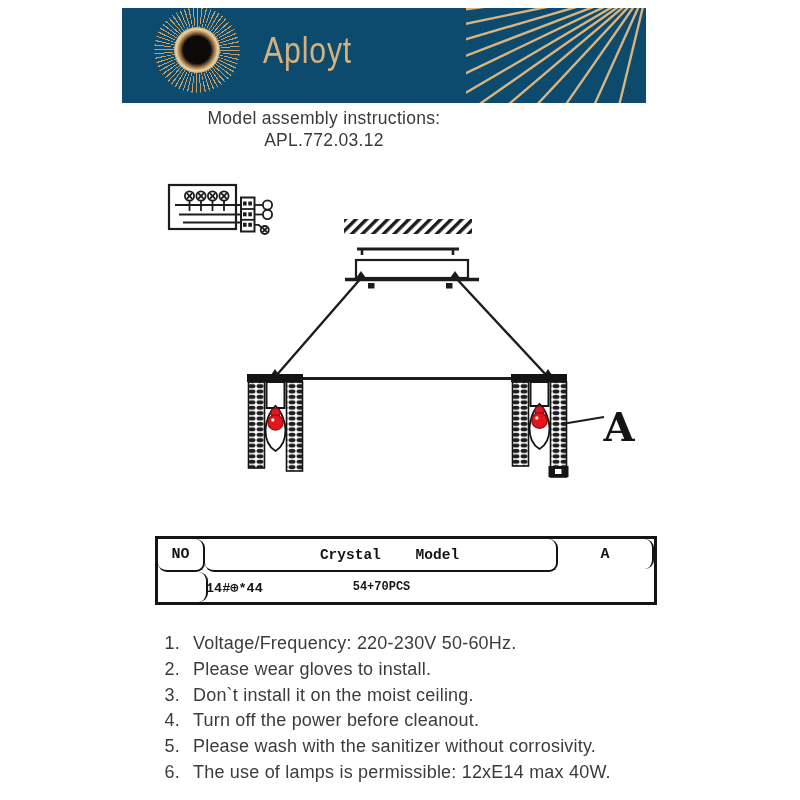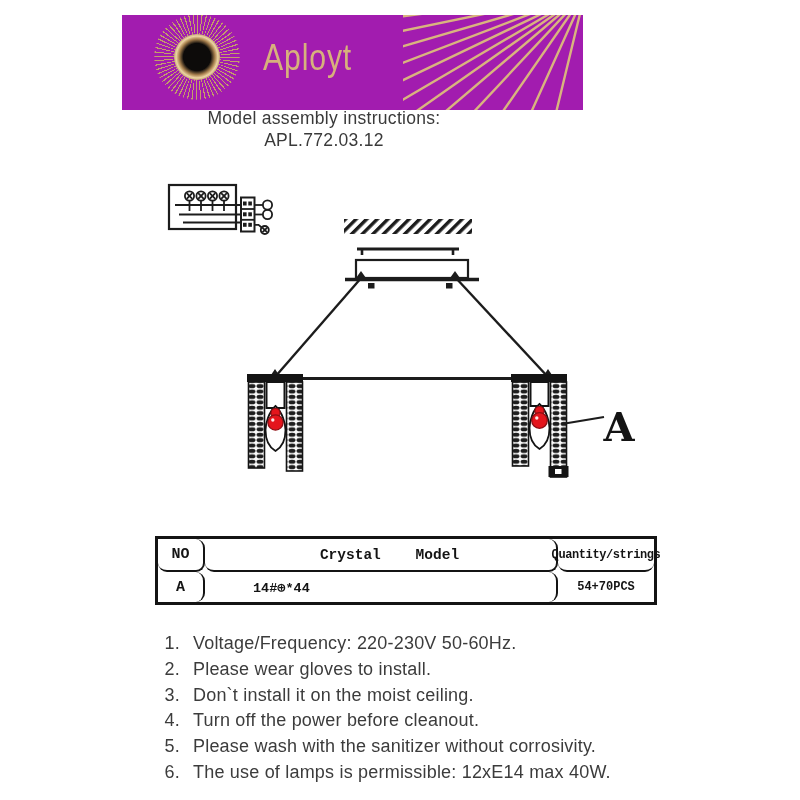--- a/index.html
+++ b/index.html
@@ -1,20 +1,20 @@
 <!DOCTYPE html>
 <html><head>
 <meta charset="utf-8">
 <style>
   * { margin:0; padding:0; box-sizing:border-box; }
   html,body { width:800px; height:800px; background:#ffffff; font-family:"Liberation Sans", sans-serif; }
   .page { position:relative; width:800px; height:800px; background:#fff; overflow:hidden; }
 
   
-  .banner { position:absolute; left:122px; top:8px; width:461px; height:95px; background:#a21caf; overflow:hidden;margin-top:7px; }
+  .banner { position:absolute; left:122px; top:8px; width:524px; height:95px; background:#0c4a6e; overflow:hidden; }
   .sunburst { position:absolute; left:31px; top:-2px; width:88px; height:88px;
     background: repeating-conic-gradient(#c59e68 0deg 1.7deg, rgba(0,0,0,0) 1.7deg 6deg);
     -webkit-mask: radial-gradient(circle closest-side, transparent 0 50%, #000 52% 96%, transparent 98%);
             mask: radial-gradient(circle closest-side, transparent 0 50%, #000 52% 96%, transparent 98%);
   }
   .sunburst-core { position:absolute; left:52px; top:19px; width:46px; height:46px; border-radius:50%;
     background: radial-gradient(circle, #0d0b0a 0 42%, #a8804e 55%, #ecd3a2 64%, #8a6537 82%, rgba(13,11,10,0) 100%);
   }
   .brand-wordmark { position:absolute; left:141px; top:22px; font-size:36px; font-weight:400; color:#d7b17c;
     letter-spacing:1px; transform:scaleX(0.84); transform-origin:left center; }
@@ -198,21 +198,20 @@
 
     <g>
       <line x1="562" y1="424" x2="604" y2="417" stroke="#1c1c1c" stroke-width="2.2"></line>
       <text x="619" y="441" font-family="DejaVu Serif, serif" font-size="40" font-weight="bold" fill="#141414" text-anchor="middle">A</text>
     </g>
   </svg>
 
   <div class="parts-table">
     <div class="pt-cell pt-head pt-colsep pt-no">NO</div>
     <div class="pt-cell pt-head pt-colsep pt-model-head">Crystal    Model</div>
-    <div class="pt-cell pt-head pt-qty-head">Quantity/strings</div>
     <div class="pt-cell pt-body pt-colsep pt-no">A</div>
     <div class="pt-cell pt-body pt-colsep pt-model-cell">14#⊕*44</div>
     <div class="pt-cell pt-body pt-qty-cell">54+70PCS</div>
   </div>
 
   <ol class="instructions">
     <li class="inst-row">
       <span class="inst-num">1.</span>
       <span class="inst-text">Voltage/Frequency: 220-230V 50-60Hz.</span>
     </li>

